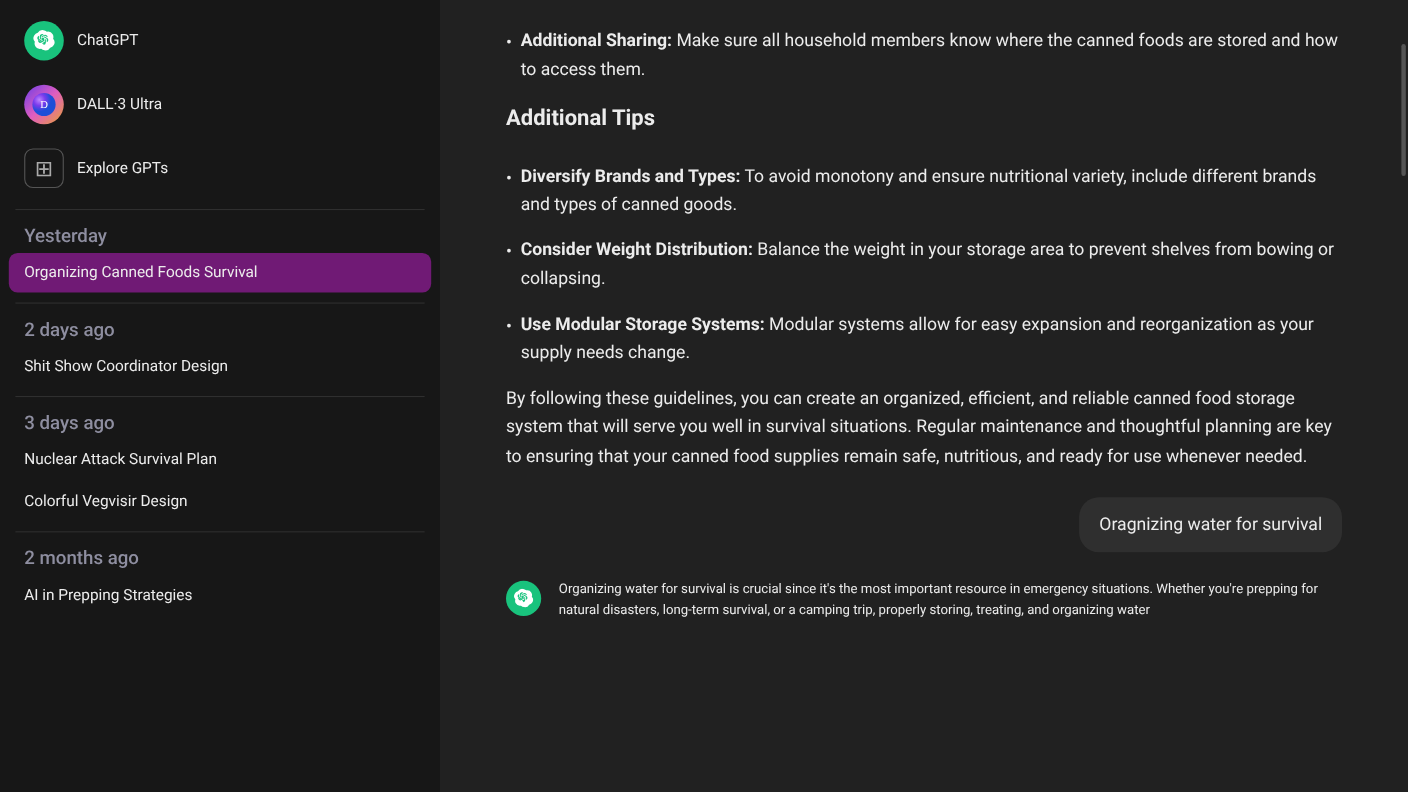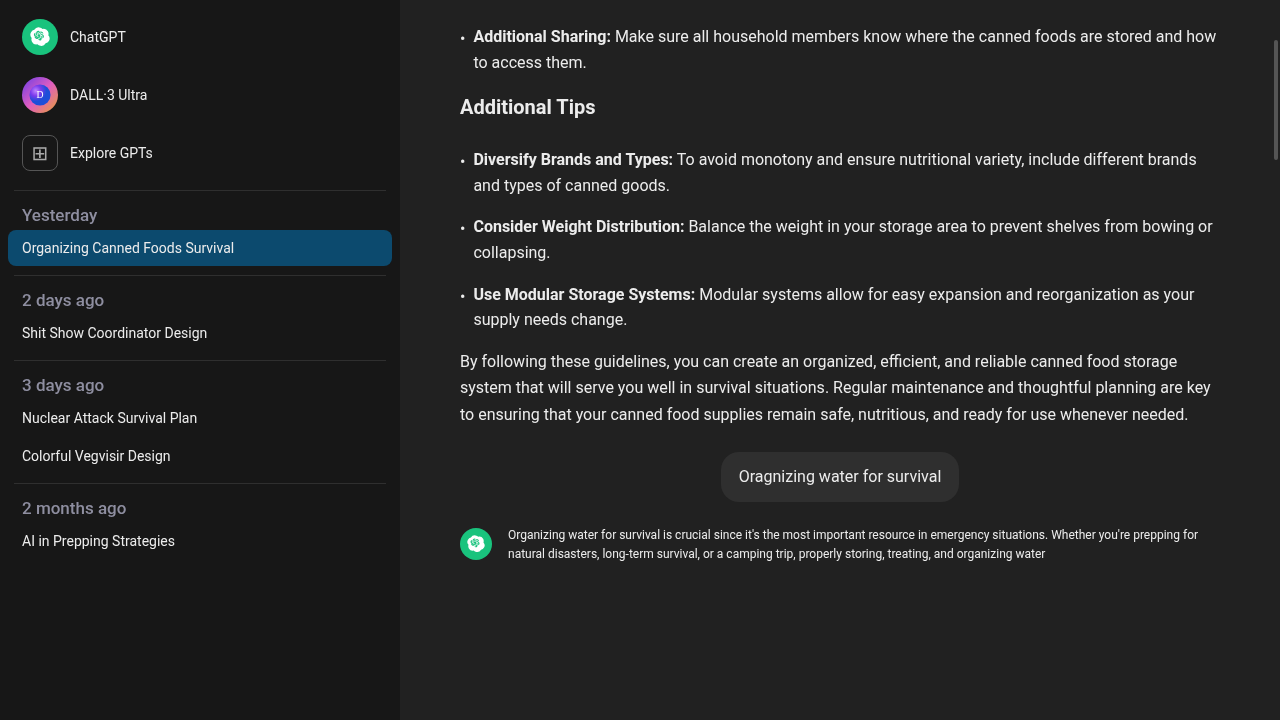--- a/index.html
+++ b/index.html
@@ -81,21 +81,21 @@
       padding: 10px 14px;
       cursor: pointer;
       border-radius: 8px;
       margin: 1px 8px;
       font-size: 14px;
       color: #ececec;
       white-space: nowrap;
       overflow: hidden;
       text-overflow: ellipsis;
     }
-    .chat-item.active { background: #0c4a6e; }
+    .chat-item.active { background: #701a75; }
 
     
     .main {
       flex: 1;
       background: #212121;
       overflow-y: auto;
       padding: 24px 48px 48px;
       position: relative;
     }
     .main::-webkit-scrollbar { width: 6px; }
@@ -132,21 +132,21 @@
 
     .bold { font-weight: 700; }
 
     .paragraph {
       margin-bottom: 24px;
       line-height: 1.65;
     }
 
     .user-bubble-container {
       display: flex;
-      justify-content: center;
+      justify-content: flex-end;
       margin-bottom: 24px;
       margin-top: 8px;
     }
 
     .user-bubble {
       background: #2f2f2f;
       border-radius: 18px;
       padding: 12px 18px;
       max-width: 70%;
       font-size: 16px;

